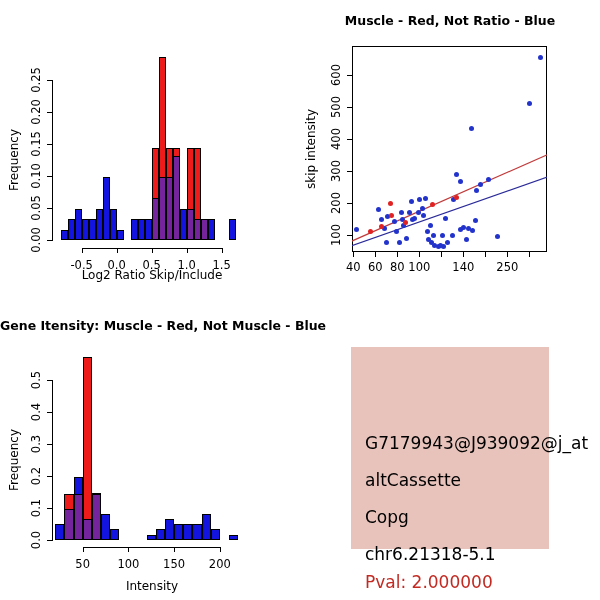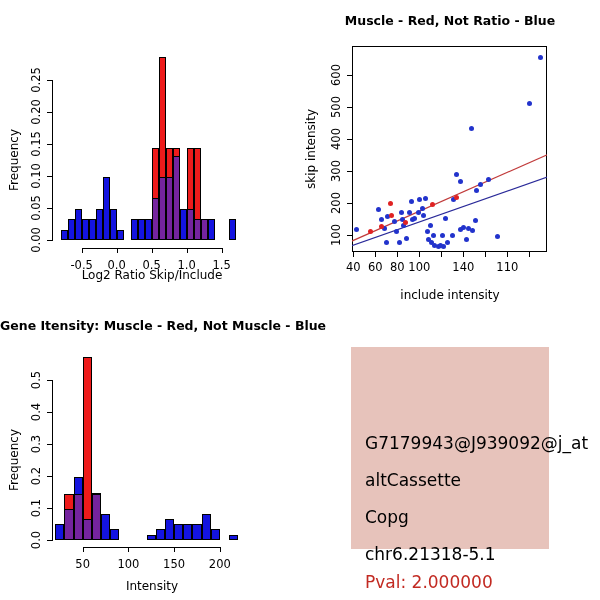--- a/index.html
+++ b/index.html
@@ -97,37 +97,36 @@
         <div class="hist-bar" style="left: 193.7px; top: 148.48px; width: 7px; height: 71.4px; background: rgb(238, 27, 27);"></div>
         <div class="hist-bar" style="left: 200.7px; top: 218.88px; width: 7px; height: 21.12px; background: rgb(117, 36, 158);"></div>
         <div class="hist-bar" style="left: 207.7px; top: 218.88px; width: 7px; height: 21.12px; background: rgb(20, 20, 224);"></div>
         <div class="hist-bar" style="left: 228.7px; top: 218.88px; width: 7px; height: 21.12px; background: rgb(20, 20, 224);"></div>
       </div>
   </div>
 
   <div class="panel" id="panel-tr">
     <div class="plot-title">Muscle - Red, Not Ratio - Blue</div>
     <div class="y-axis-label" style="left:-49px;top:142px;">skip intensity</div>
-    <div class="x-axis-label" style="left:0px;top:288px;">include intensity</div>
     <div id="tr-plot">
         <div class="scatter-box" style="left: 52px; top: 46px; width: 195px; height: 206px;"></div>
         <div class="tick" style="left: 53.3px; top: 252px; width: 1px; height: 5px;"></div>
         <div class="xtick-label" style="left: 35.3px; top: 260px;">40</div>
         <div class="tick" style="left: 75.3px; top: 252px; width: 1px; height: 5px;"></div>
         <div class="xtick-label" style="left: 57.3px; top: 260px;">60</div>
         <div class="tick" style="left: 97.3px; top: 252px; width: 1px; height: 5px;"></div>
         <div class="xtick-label" style="left: 79.3px; top: 260px;">80</div>
         <div class="tick" style="left: 119.3px; top: 252px; width: 1px; height: 5px;"></div>
         <div class="xtick-label" style="left: 101.3px; top: 260px;">100</div>
         <div class="tick" style="left: 141.3px; top: 252px; width: 1px; height: 5px;"></div>
         <div class="tick" style="left: 163.3px; top: 252px; width: 1px; height: 5px;"></div>
         <div class="xtick-label" style="left: 145.3px; top: 260px;">140</div>
         <div class="tick" style="left: 185.3px; top: 252px; width: 1px; height: 5px;"></div>
         <div class="tick" style="left: 207.3px; top: 252px; width: 1px; height: 5px;"></div>
-        <div class="xtick-label" style="left: 189.3px; top: 260px;">110</div>
+        <div class="xtick-label" style="left: 189.3px; top: 260px;">250</div>
         <div class="tick" style="left: 229.3px; top: 252px; width: 1px; height: 5px;"></div>
         <div class="tick" style="left: 47px; top: 235px; width: 5px; height: 1px;"></div>
         <div class="ytick-label" style="left: 18px; top: 229px;">100</div>
         <div class="tick" style="left: 47px; top: 203px; width: 5px; height: 1px;"></div>
         <div class="ytick-label" style="left: 18px; top: 197px;">200</div>
         <div class="tick" style="left: 47px; top: 171px; width: 5px; height: 1px;"></div>
         <div class="ytick-label" style="left: 18px; top: 165px;">300</div>
         <div class="tick" style="left: 47px; top: 139px; width: 5px; height: 1px;"></div>
         <div class="ytick-label" style="left: 18px; top: 133px;">400</div>
         <div class="tick" style="left: 47px; top: 107px; width: 5px; height: 1px;"></div>

